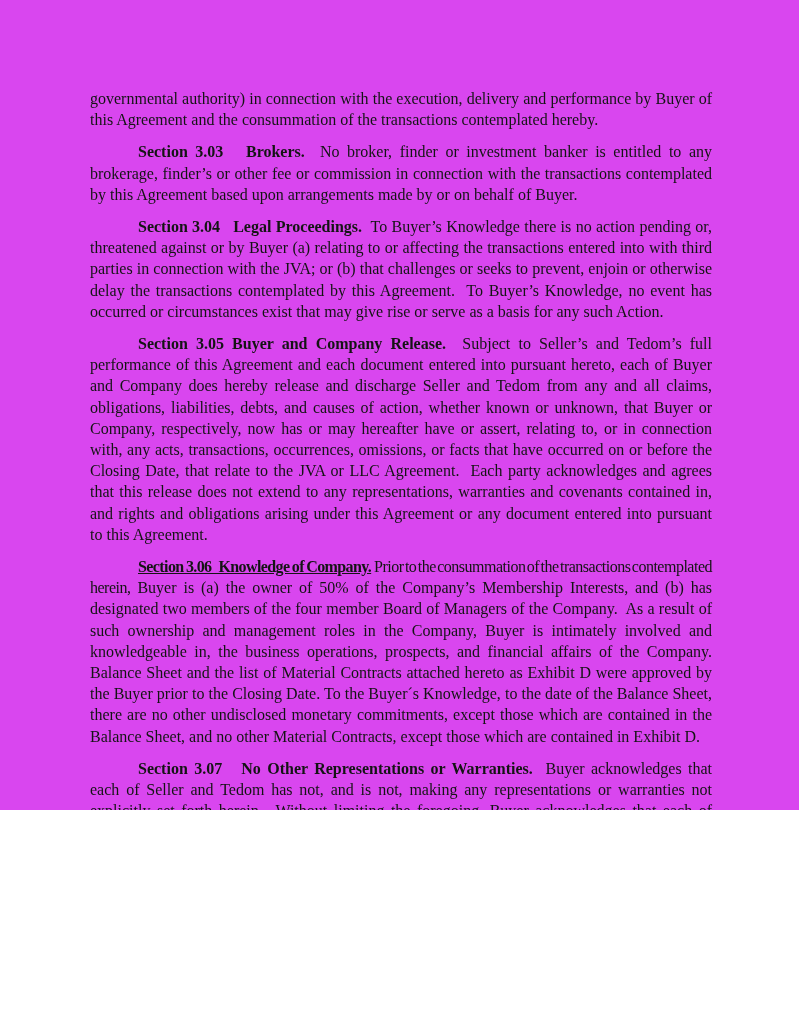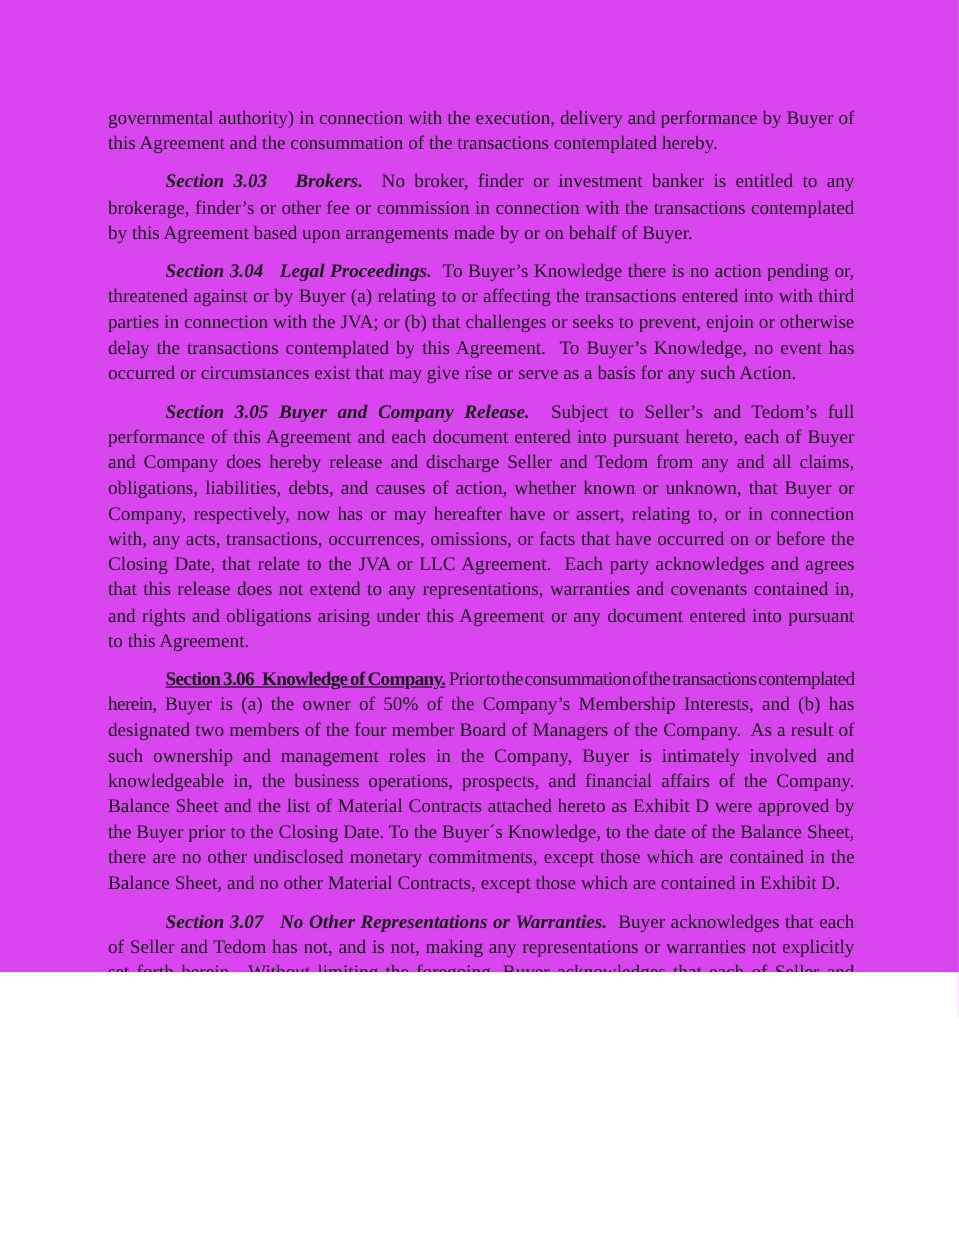--- a/index.html
+++ b/index.html
@@ -28,21 +28,20 @@
   }
   p.doc-para {
     margin: 0 0 11px 0;
     white-space: pre-wrap;
   }
   p.indent {
     text-indent: 48px;
   }
   .bold {
     font-weight: bold;
-    font-style: italic;
   }
   .condensed-bold {
     font-weight: bold;
     letter-spacing: -0.6px;
     word-spacing: -2.5px;
     text-decoration: underline;
   }
   .condensed {
     letter-spacing: -0.5px;
     word-spacing: -3.5px;

